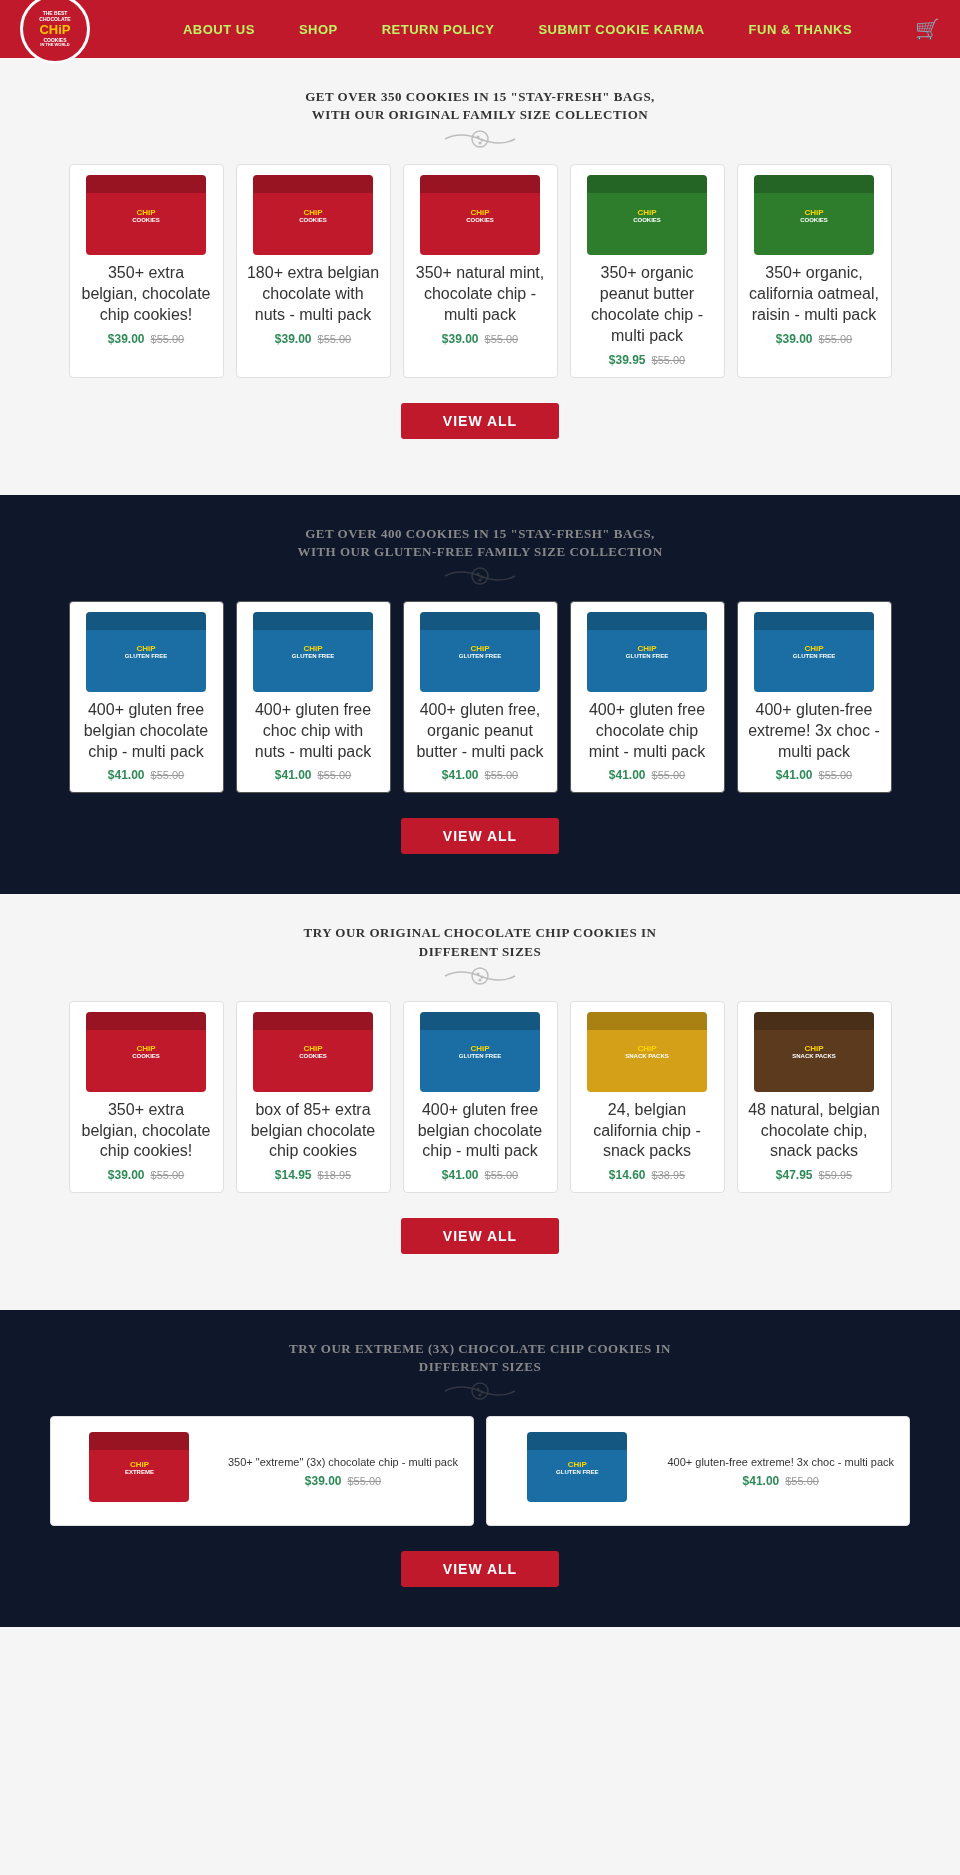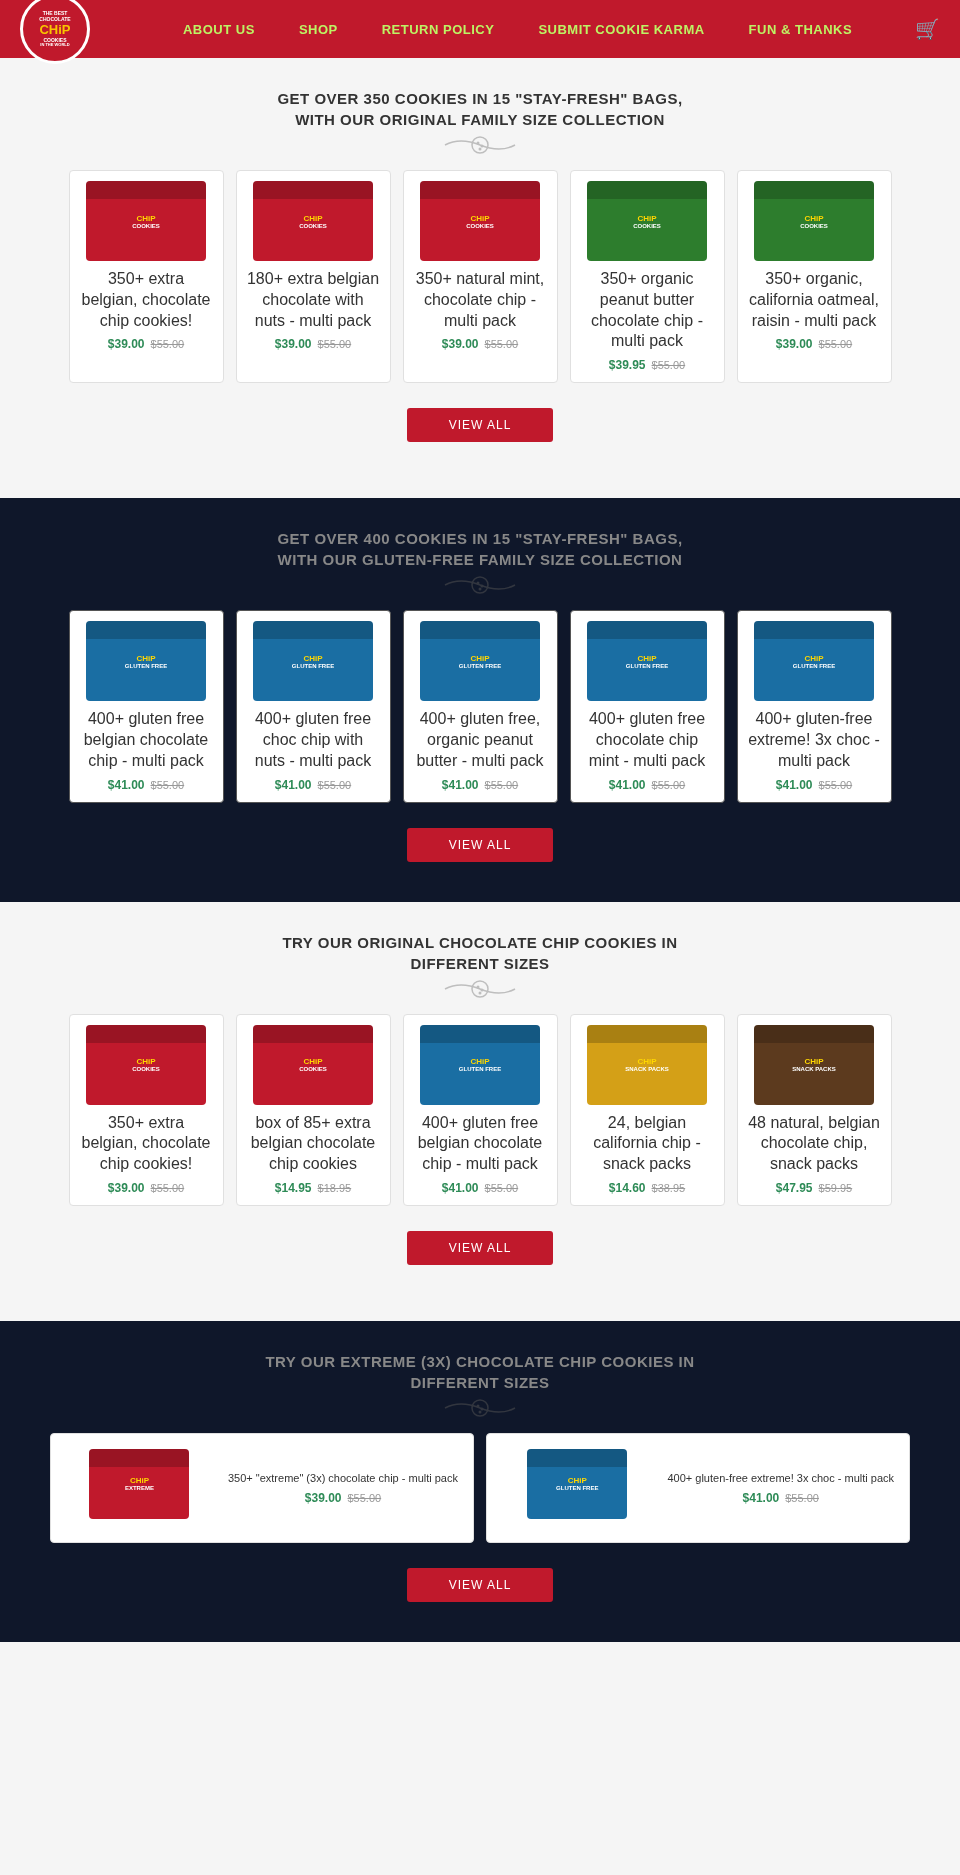--- a/index.html
+++ b/index.html
@@ -50,26 +50,27 @@
       letter-spacing: 0.5px;
     }
     .cart-icon { color: #fff; font-size: 20px; margin-left: auto; cursor: pointer; }
 
     
     .section-light { background: #f5f5f5; padding: 30px 50px 40px; }
     .section-dark { background: #0f172a; padding: 30px 50px 40px; margin-top: 16px; }
 
     .section-title {
       text-align: center;
-      font-size: 15px;
+      font-size: 13px;
       font-weight: bold;
       color: #333;
       letter-spacing: 0.5px;
       margin-bottom: 5px;
       line-height: 1.4;
+      font-family: Liberation Serif, serif;
     }
     .section-dark .section-title { color: #888; }
 
     
     .product-grid {
       display: flex;
       gap: 12px;
       justify-content: center;
       margin-bottom: 25px;
       flex-wrap: wrap;
@@ -97,22 +98,22 @@
     .price-sale { color: #2e8b57; font-size: 12px; font-weight: bold; }
     .price-orig { color: #999; font-size: 11px; text-decoration: line-through; }
 
     
     .view-all-wrap { text-align: center; }
     .btn-view-all {
       background: #c0192c;
       color: #fff;
       border: none;
       padding: 10px 42px;
-      font-size: 12px;
-      font-weight: normal;
+      font-size: 14px;
+      font-weight: bold;
       letter-spacing: 1px;
       cursor: pointer;
       border-radius: 3px;
     }
 
     
     .product-grid-2col {
       display: flex;
       gap: 12px;
       justify-content: center;

